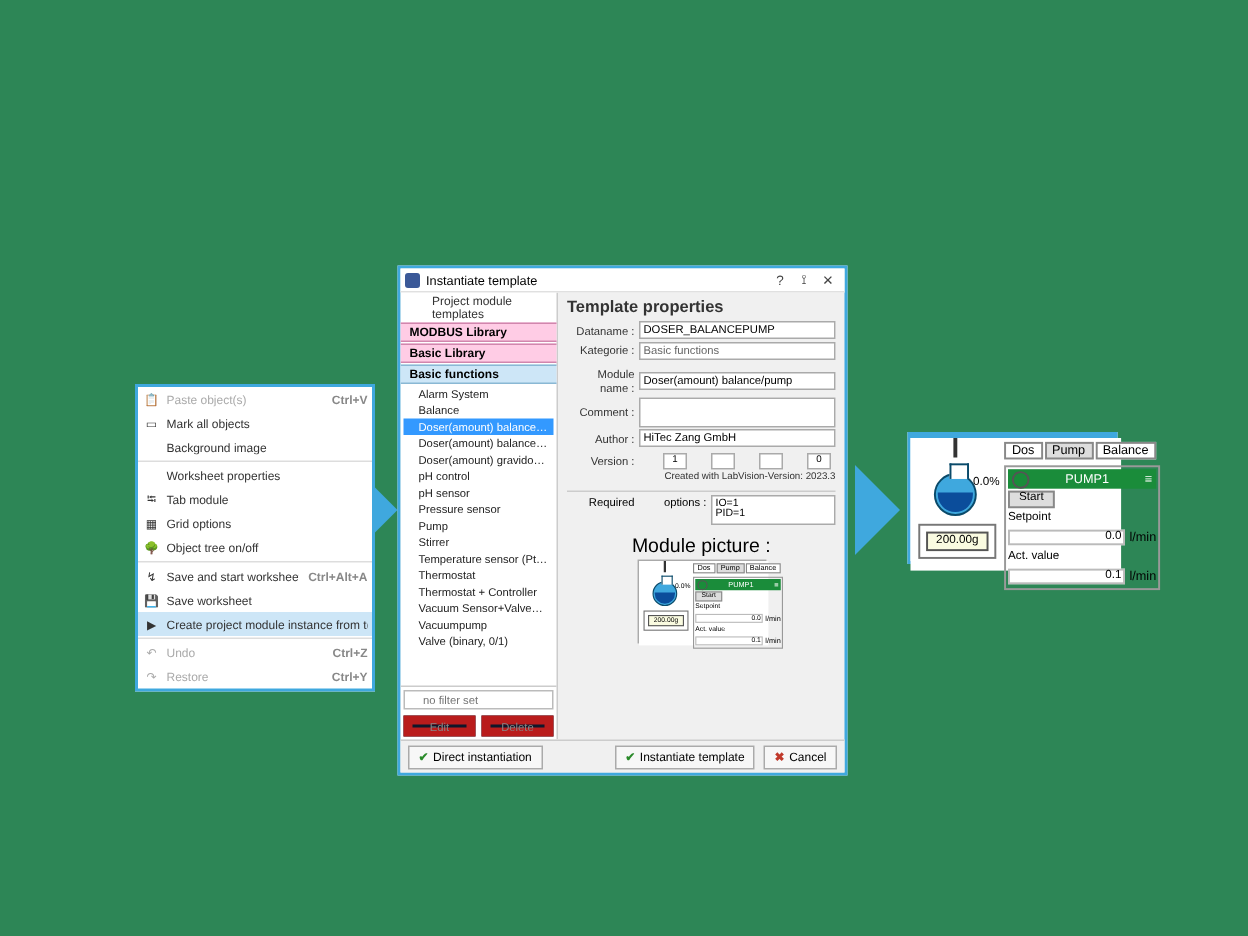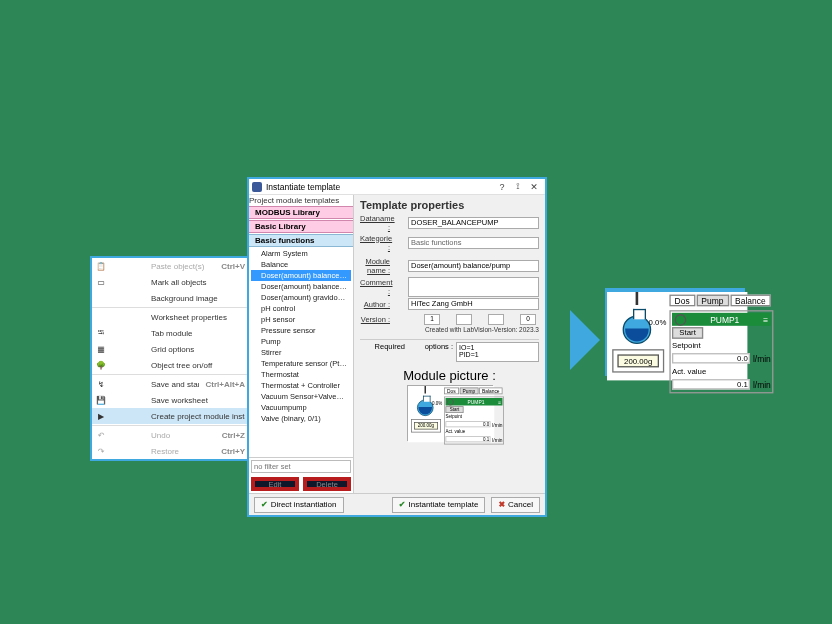--- a/index.html
+++ b/index.html
@@ -33,64 +33,64 @@
     border: 2px solid #3fa8de;
   }
   .menu-item {
     display: flex; align-items: center;
     height: 16px; padding: 0 3px;
     color: #333;
   }
   .menu-item.disabled { color: #aaa; }
   .menu-item.highlight { background: #cde6f7; }
   .menu-icon { width: 12px; text-align: center; margin-right: 4px; font-size: 8px; }
-  .menu-text { flex: 1; font-size: 8px; white-space: nowrap; overflow: hidden; margin-left: 40px; }
+  .menu-text { flex: 1; font-size: 8px; white-space: nowrap; overflow: hidden; }
   .menu-shortcut { color: #888; font-size: 8px; margin-left: 6px; font-weight: bold; }
   .menu-sep { height: 1px; background: #ddd; margin: 1px 0; }
 
   
   .dialog {
     position: absolute;
-    left: 247px; top: 177px;
+    left: 265px; top: 177px;
     width: 300px; height: 340px;
     background: #f0f0f0;
     border: 2px solid #3fa8de;
     display: flex; flex-direction: column;
   }
   .titlebar {
     height: 16px; background: #fff;
     display: flex; align-items: center; padding: 0 3px;
     border-bottom: 1px solid #e0e0e0;
   }
   .titlebar-icon { width: 10px; height: 10px; background: #3b5998; margin-right: 4px; border-radius: 2px; }
   .titlebar-text { flex: 1; font-size: 8.5px; }
   .titlebar-btn { width: 16px; text-align: center; font-size: 9px; color: #444; }
 
   .dialog-body { flex: 1; display: flex; overflow: hidden; }
 
   .tree-panel { width: 105px; background: #fff; border-right: 1px solid #ccc; display:flex; flex-direction:column; }
-  .tree-header { padding: 1px 0; font-size: 8px; color: #333; }
+  .tree-header { padding: 1px 21px; font-size: 8px; color: #333; }
   .tree-cat {
     padding: 1px 6px; font-size: 8px; font-weight: bold;
     background: #ffcce5; border-top: 1px solid #d186ad; border-bottom: 1px solid #d186ad;
     margin-bottom: 1px;
   }
   .tree-cat.blue { background: #cde6f7; border-color: #8ab8d4; }
   .tree-list { flex:1; overflow: hidden; padding: 0 2px; }
   .tree-item { font-size: 7.5px; padding: 1px 4px 1px 10px; color: #222; white-space: nowrap; overflow: hidden; text-overflow: ellipsis; }
   .tree-item.sel { background: #3399ff; color: #fff; }
   .filter-row { padding: 2px; border-top: 1px solid #ccc; }
-  .filter-input { width: 100%; height: 13px; border: 1px solid #bbb; font-size: 7.5px; padding: 0 2px; color: #888; }
+  .filter-input { width: 100%; height: 13px; border: 1px solid #bbb; font-size: 7.5px; padding: 0 12px; color: #888; }
   .btn-row { display:flex; gap:4px; padding: 2px; }
-  .mini-btn { flex:1; height: 14px; border: 4px solid #b91c1c; background: #0f172a; font-size: 7.5px; display:flex; align-items:center; justify-content:center; color:#888; }
+  .mini-btn { flex:1; height: 14px; border: 6px solid #b91c1c; background: #0f172a; font-size: 7.5px; display:flex; align-items:center; justify-content:center; color:#888; }
 
   .props-panel { flex: 1; padding: 4px 6px; display:flex; flex-direction:column; }
   .props-title { font-size: 11px; color: #333; margin-bottom: 3px; font-weight: bold; }
   .prop-row { display:flex; align-items:center; margin-bottom: 1.5px; }
-  .prop-label { width: 48px; text-align: right; font-size: 7.5px; color: #333; padding-right: 18px; text-decoration: underline;}
+  .prop-label { width: 48px; text-align: right; font-size: 7.5px; color: #333; padding-right: 3px;}
   .prop-input { flex:1; height: 12px; border: 1px solid #aaa; background:#fff; font-size: 7.5px; padding: 0 2px; }
   .prop-input.ro { color: #666; }
   .ver-row { display:flex; align-items:center; gap:16px; margin-top:2px;}
   .ver-box { width: 16px; height: 11px; border:1px solid #aaa; background:#fff; font-size:6.5px; text-align:center;}
   .created { font-size: 6.5px; color:#333; text-align:right; margin: 1px 0 3px 0;}
   .req-opt-row { display:flex; margin-top:3px; border-top:1px solid #ccc; padding-top:2px;}
   .req-label { font-size:7.5px; width:48px; text-align:right; padding-right:3px;}
   .req-box { flex:1; height:20px; border:1px solid #aaa; background:#fff; font-size:7px; padding:1px 2px;}
   .mod-pic-label { font-size:13px; margin-top:6px; text-align:center; }
   .mod-pic { align-self:center; margin-top:2px; width:86px; height:56px; background:#fff; border:1px solid #aaa; position:relative;}

